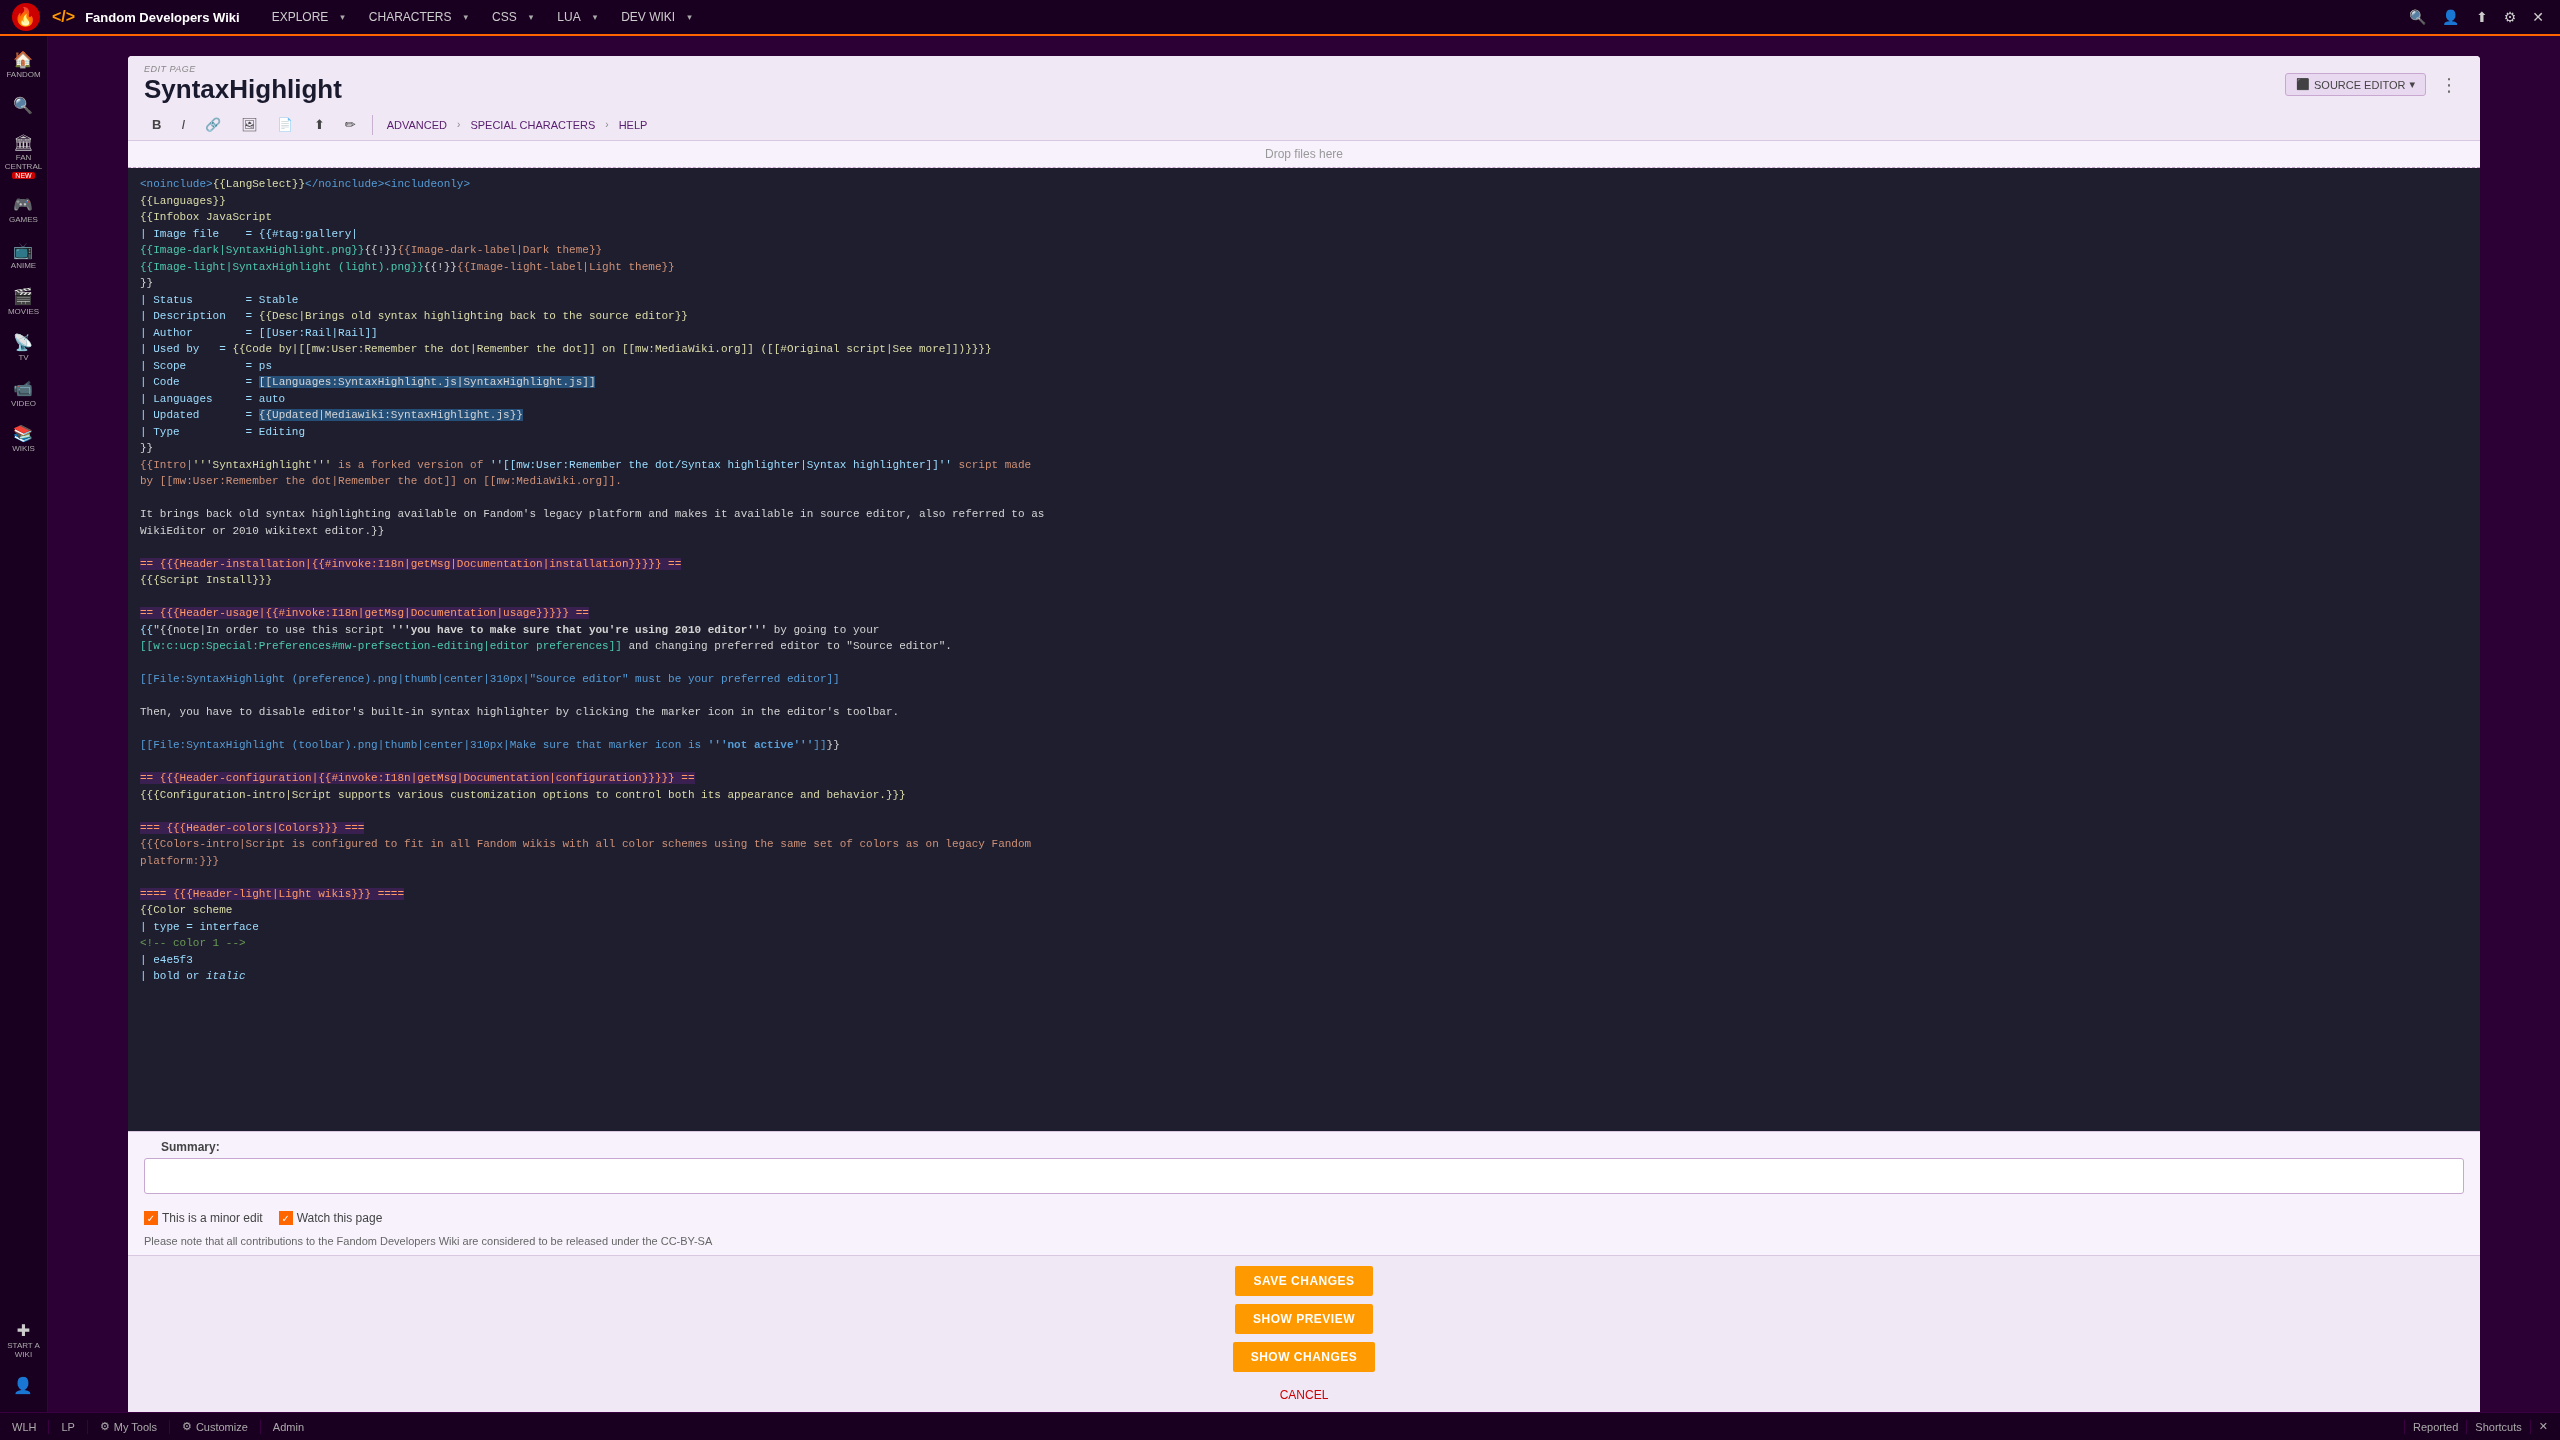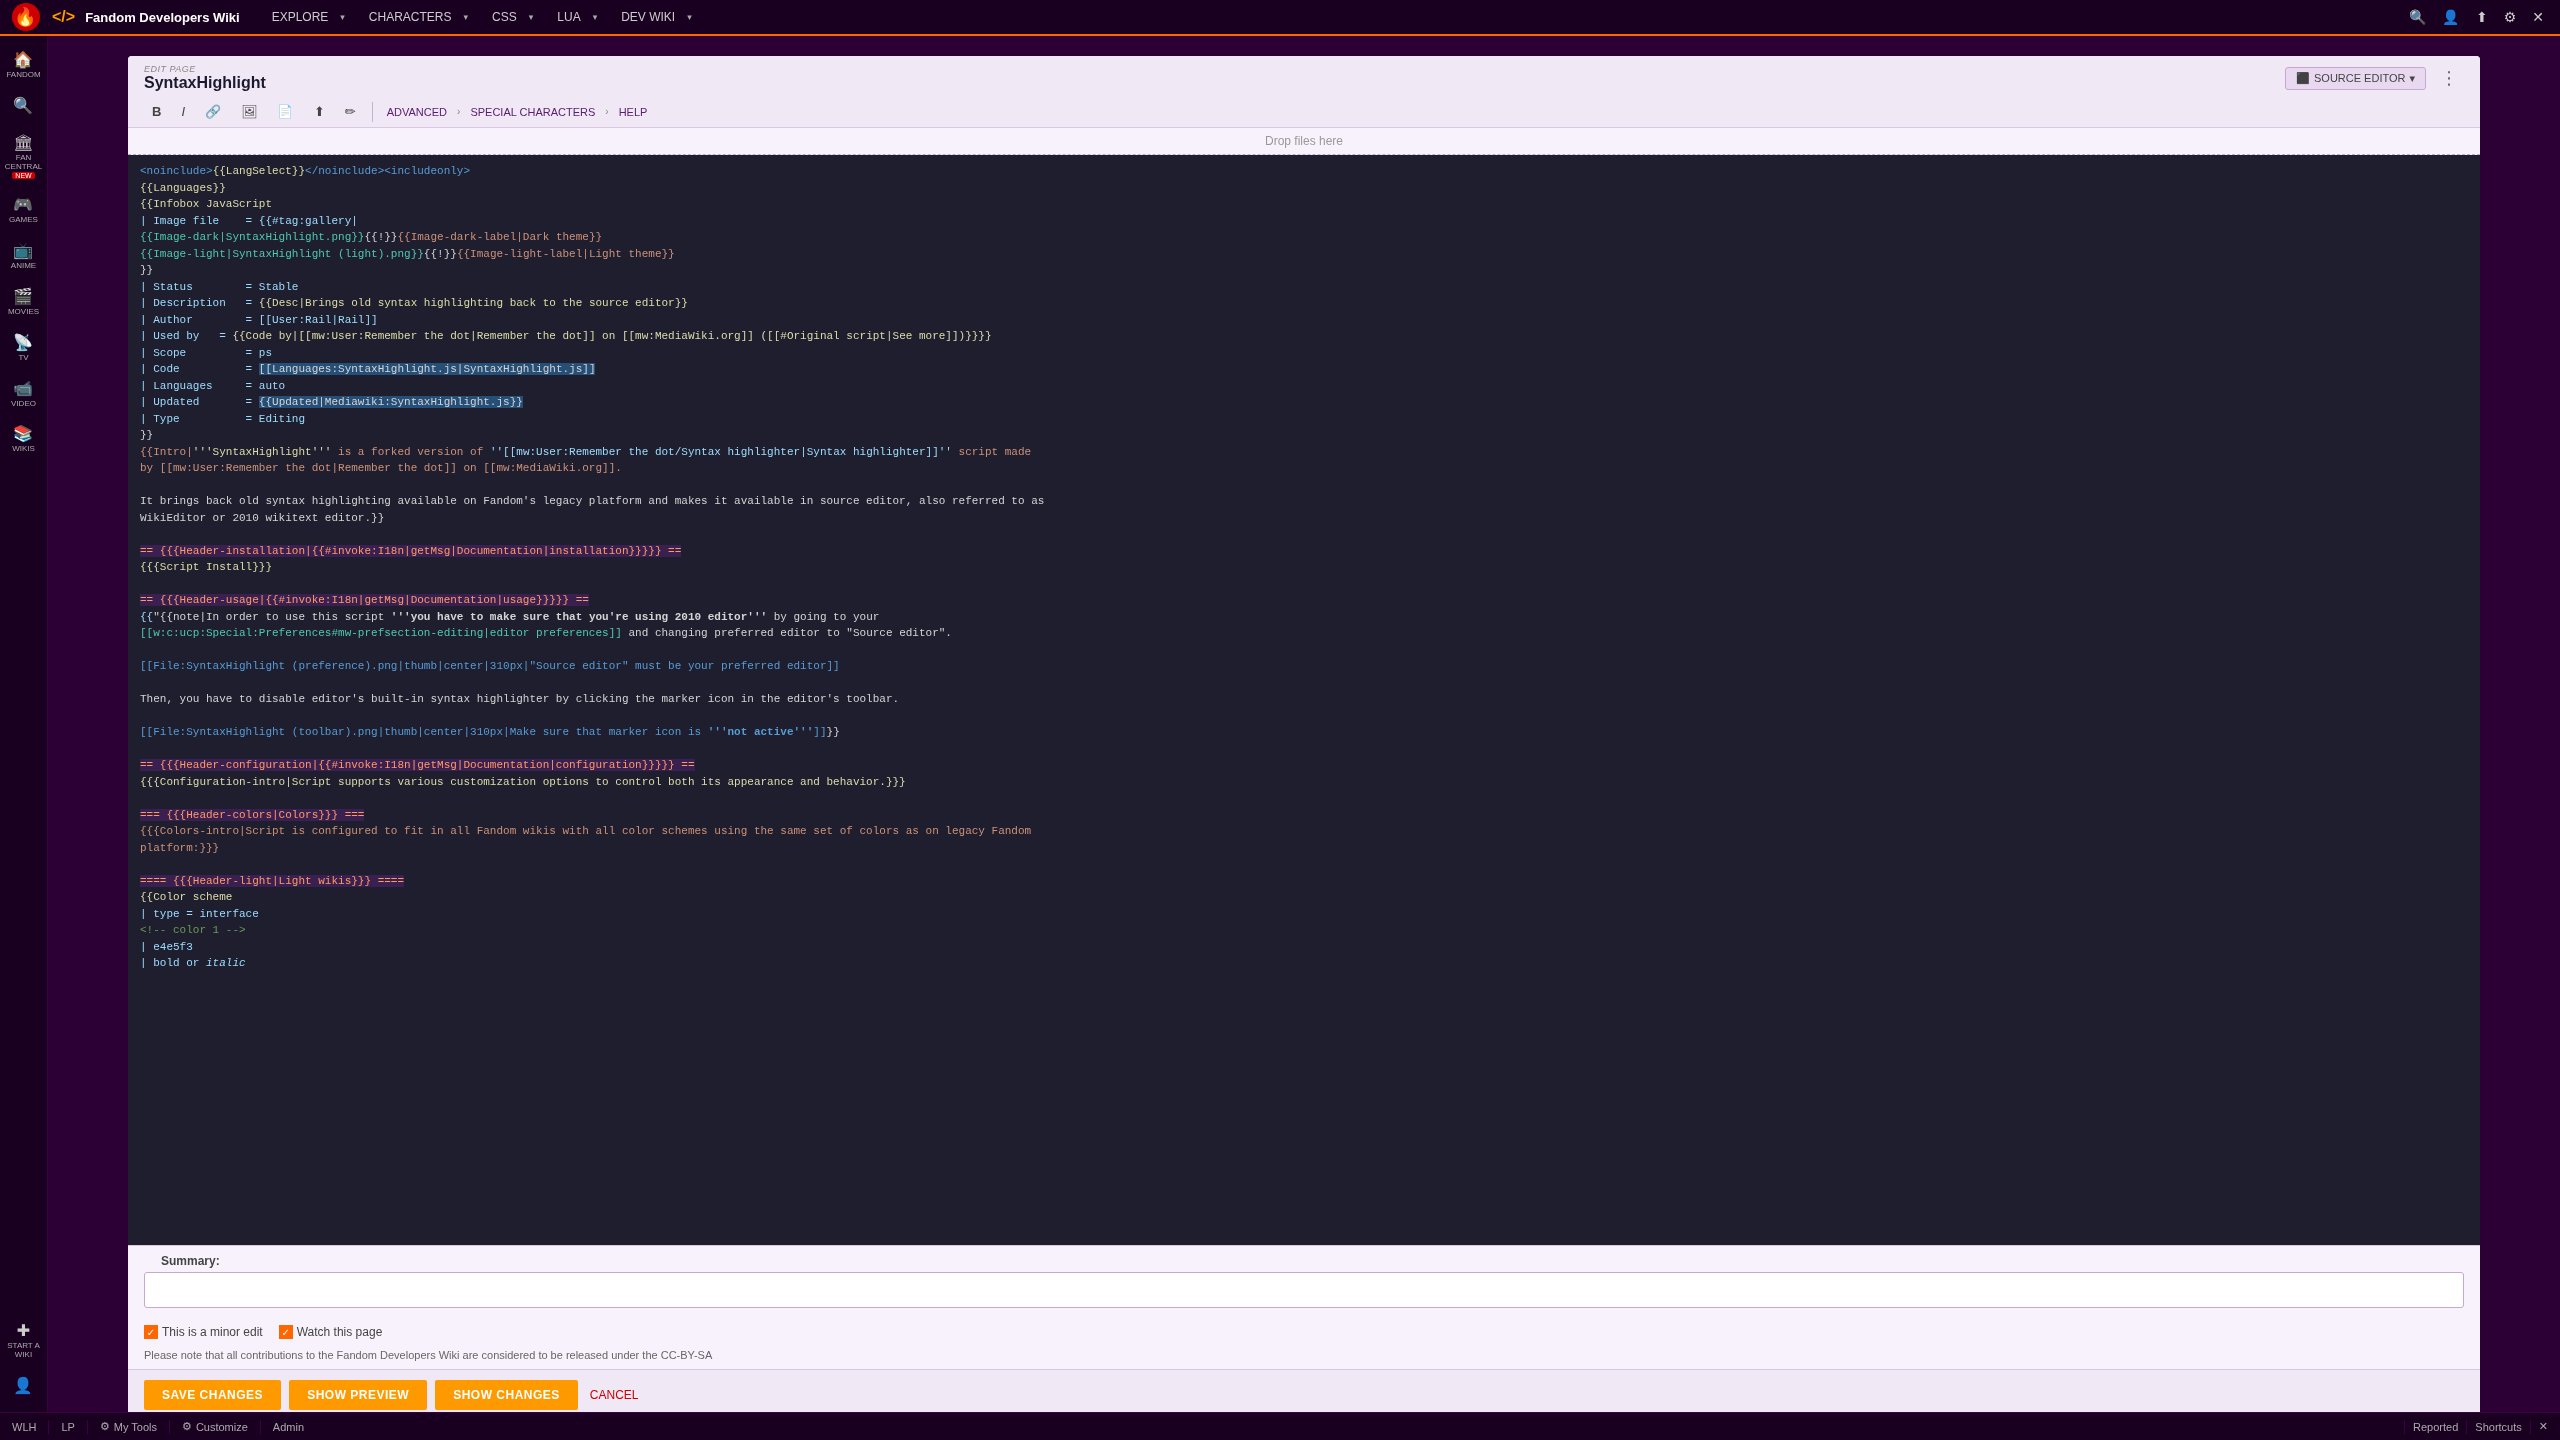--- a/index.html
+++ b/index.html
@@ -149,21 +149,21 @@
     }
     .edit-header-left {}
     .edit-page-label {
       font-size: 9px;
       color: #888;
       text-transform: uppercase;
       letter-spacing: 0.5px;
       font-style: italic;
     }
     .edit-page-title {
-      font-size: 16px;
+      font-size: 26px;
       color: #1a1a2e;
       font-weight: 600;
     }
     .source-editor-btn {
       display: flex;
       align-items: center;
       gap: 4px;
       background: #e8d8f0;
       border: 1px solid #c8a8d0;
       padding: 4px 10px;
@@ -306,20 +306,21 @@
     }
 
     
     .action-bar {
       display: flex;
       align-items: center;
       gap: 8px;
       padding: 10px 16px;
       background: #f0e8f5;
       border-top: 1px solid #d8c8e0;
+      flex-direction: column;
     }
     .btn-save {
       background: #ff9900;
       color: #fff;
       border: none;
       padding: 8px 18px;
       font-size: 12px;
       font-weight: 700;
       text-transform: uppercase;
       letter-spacing: 0.5px;

